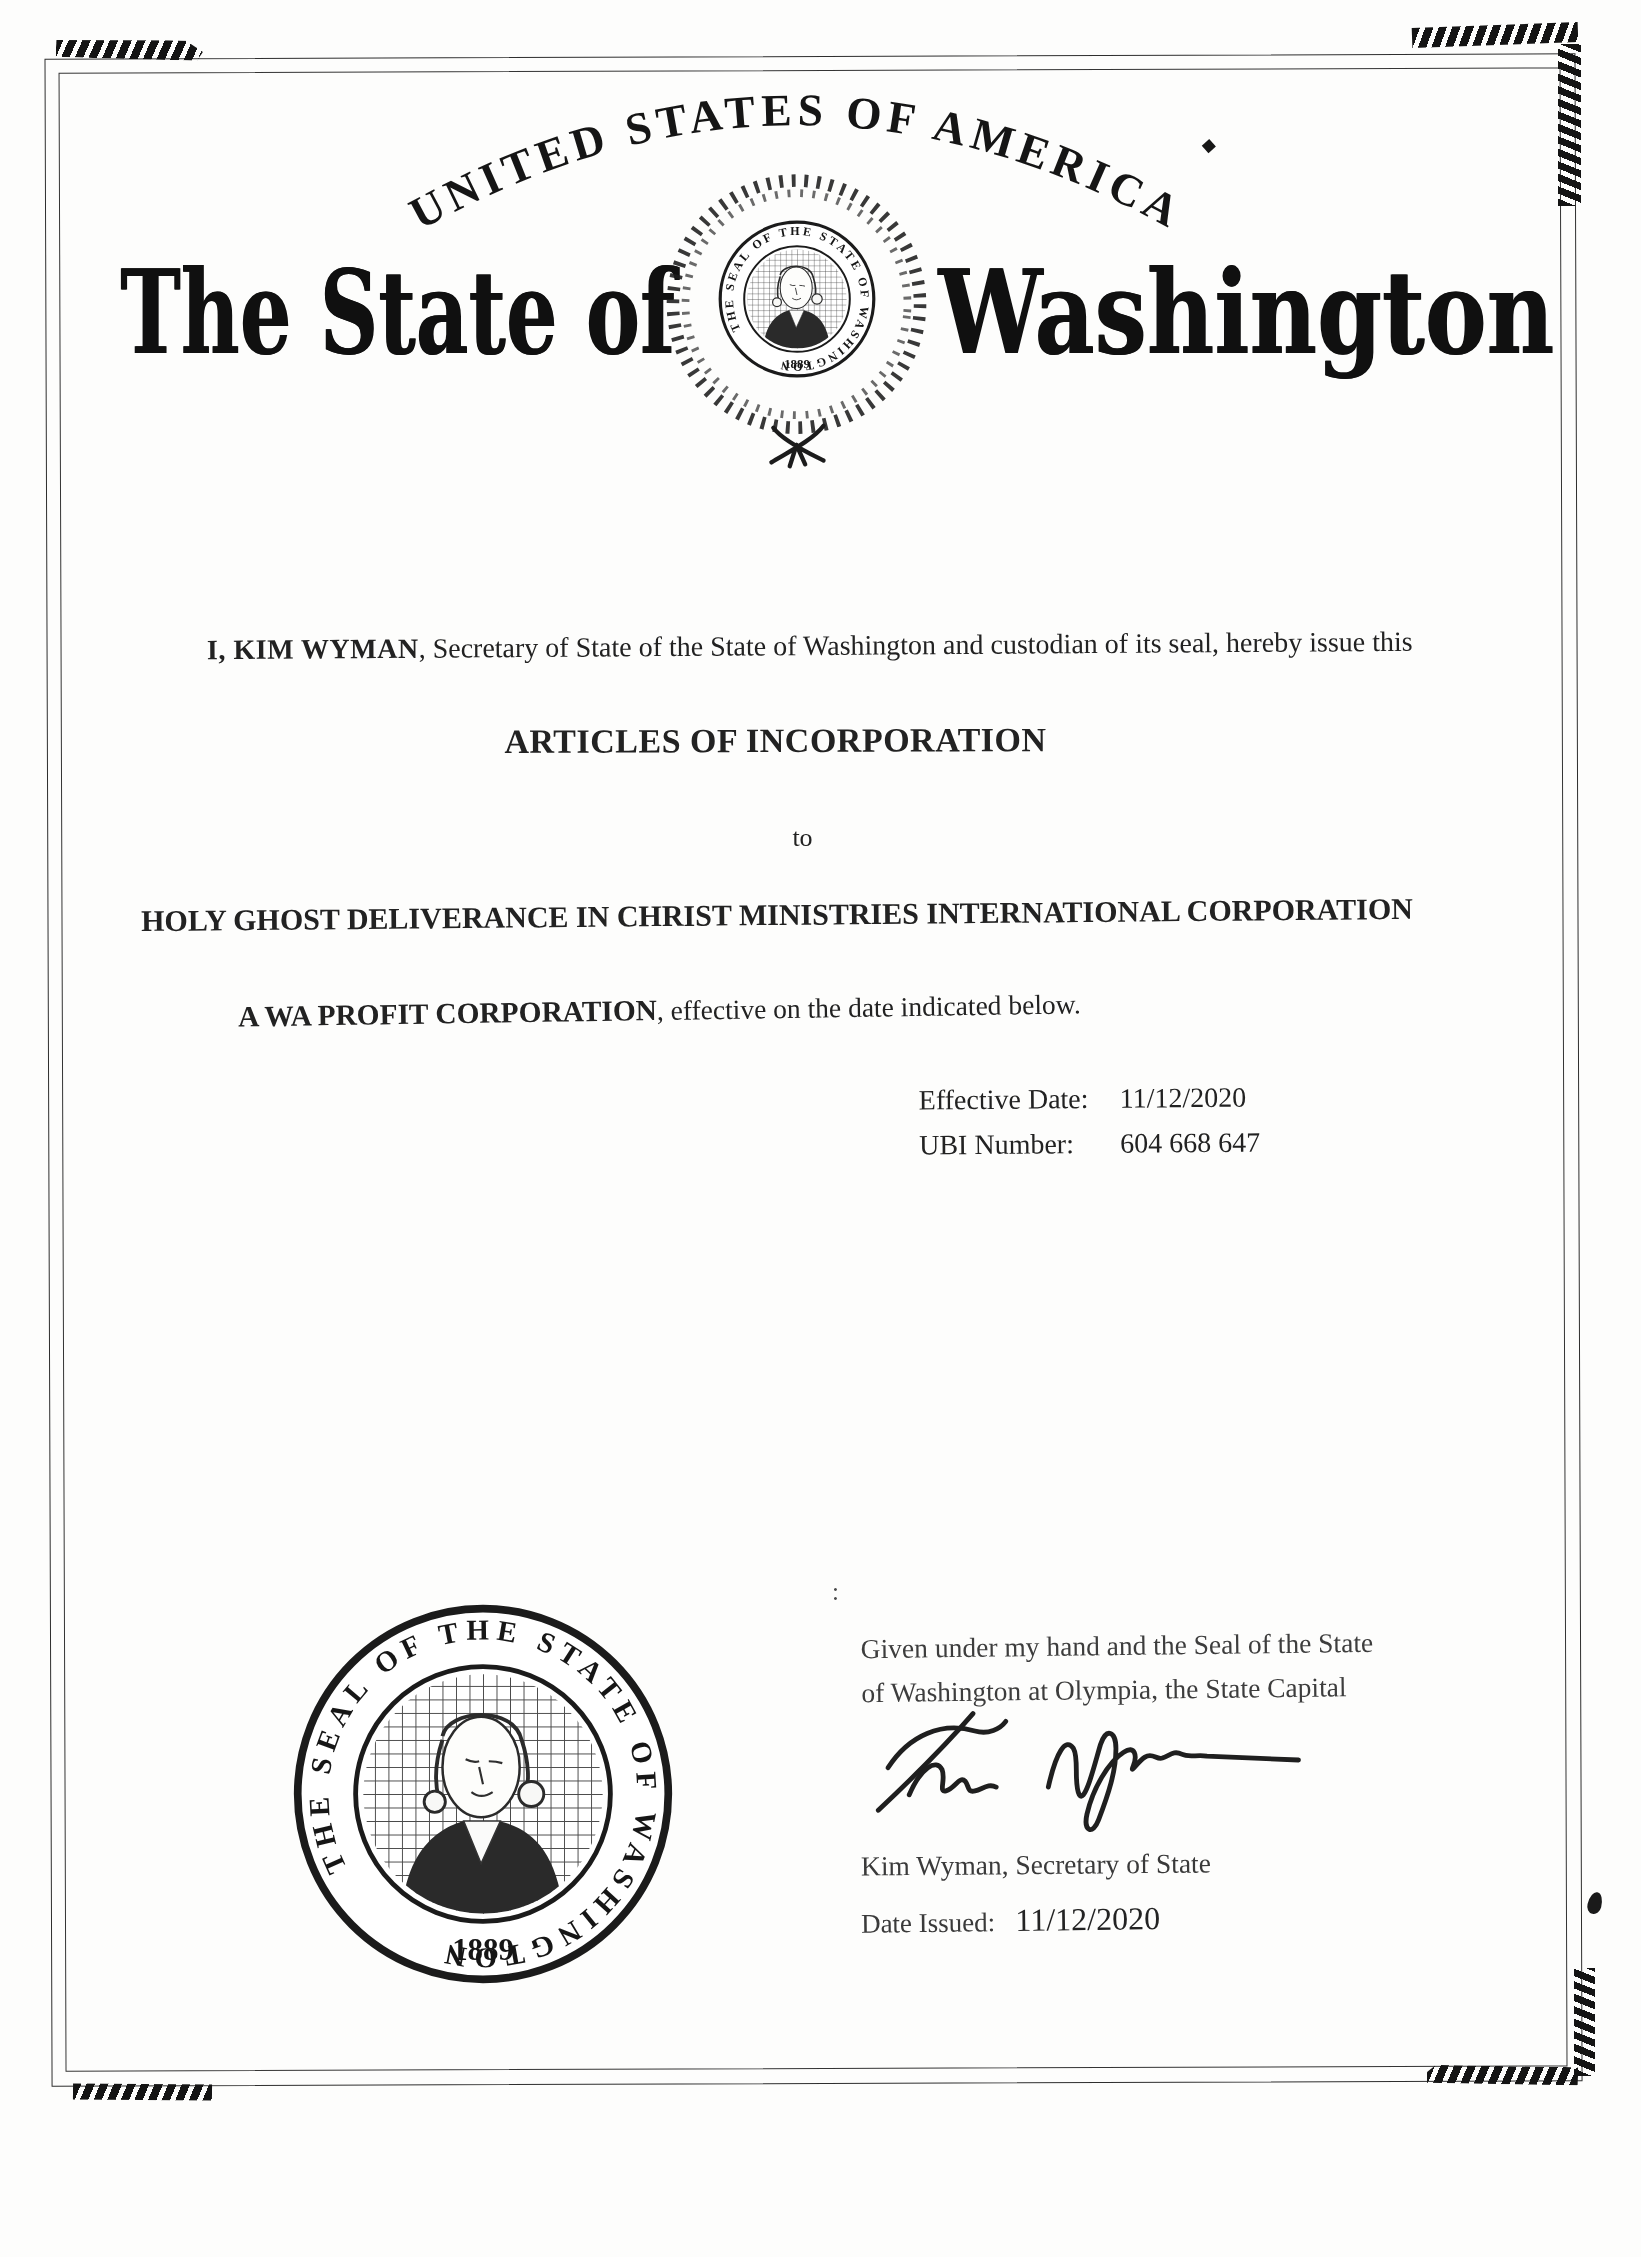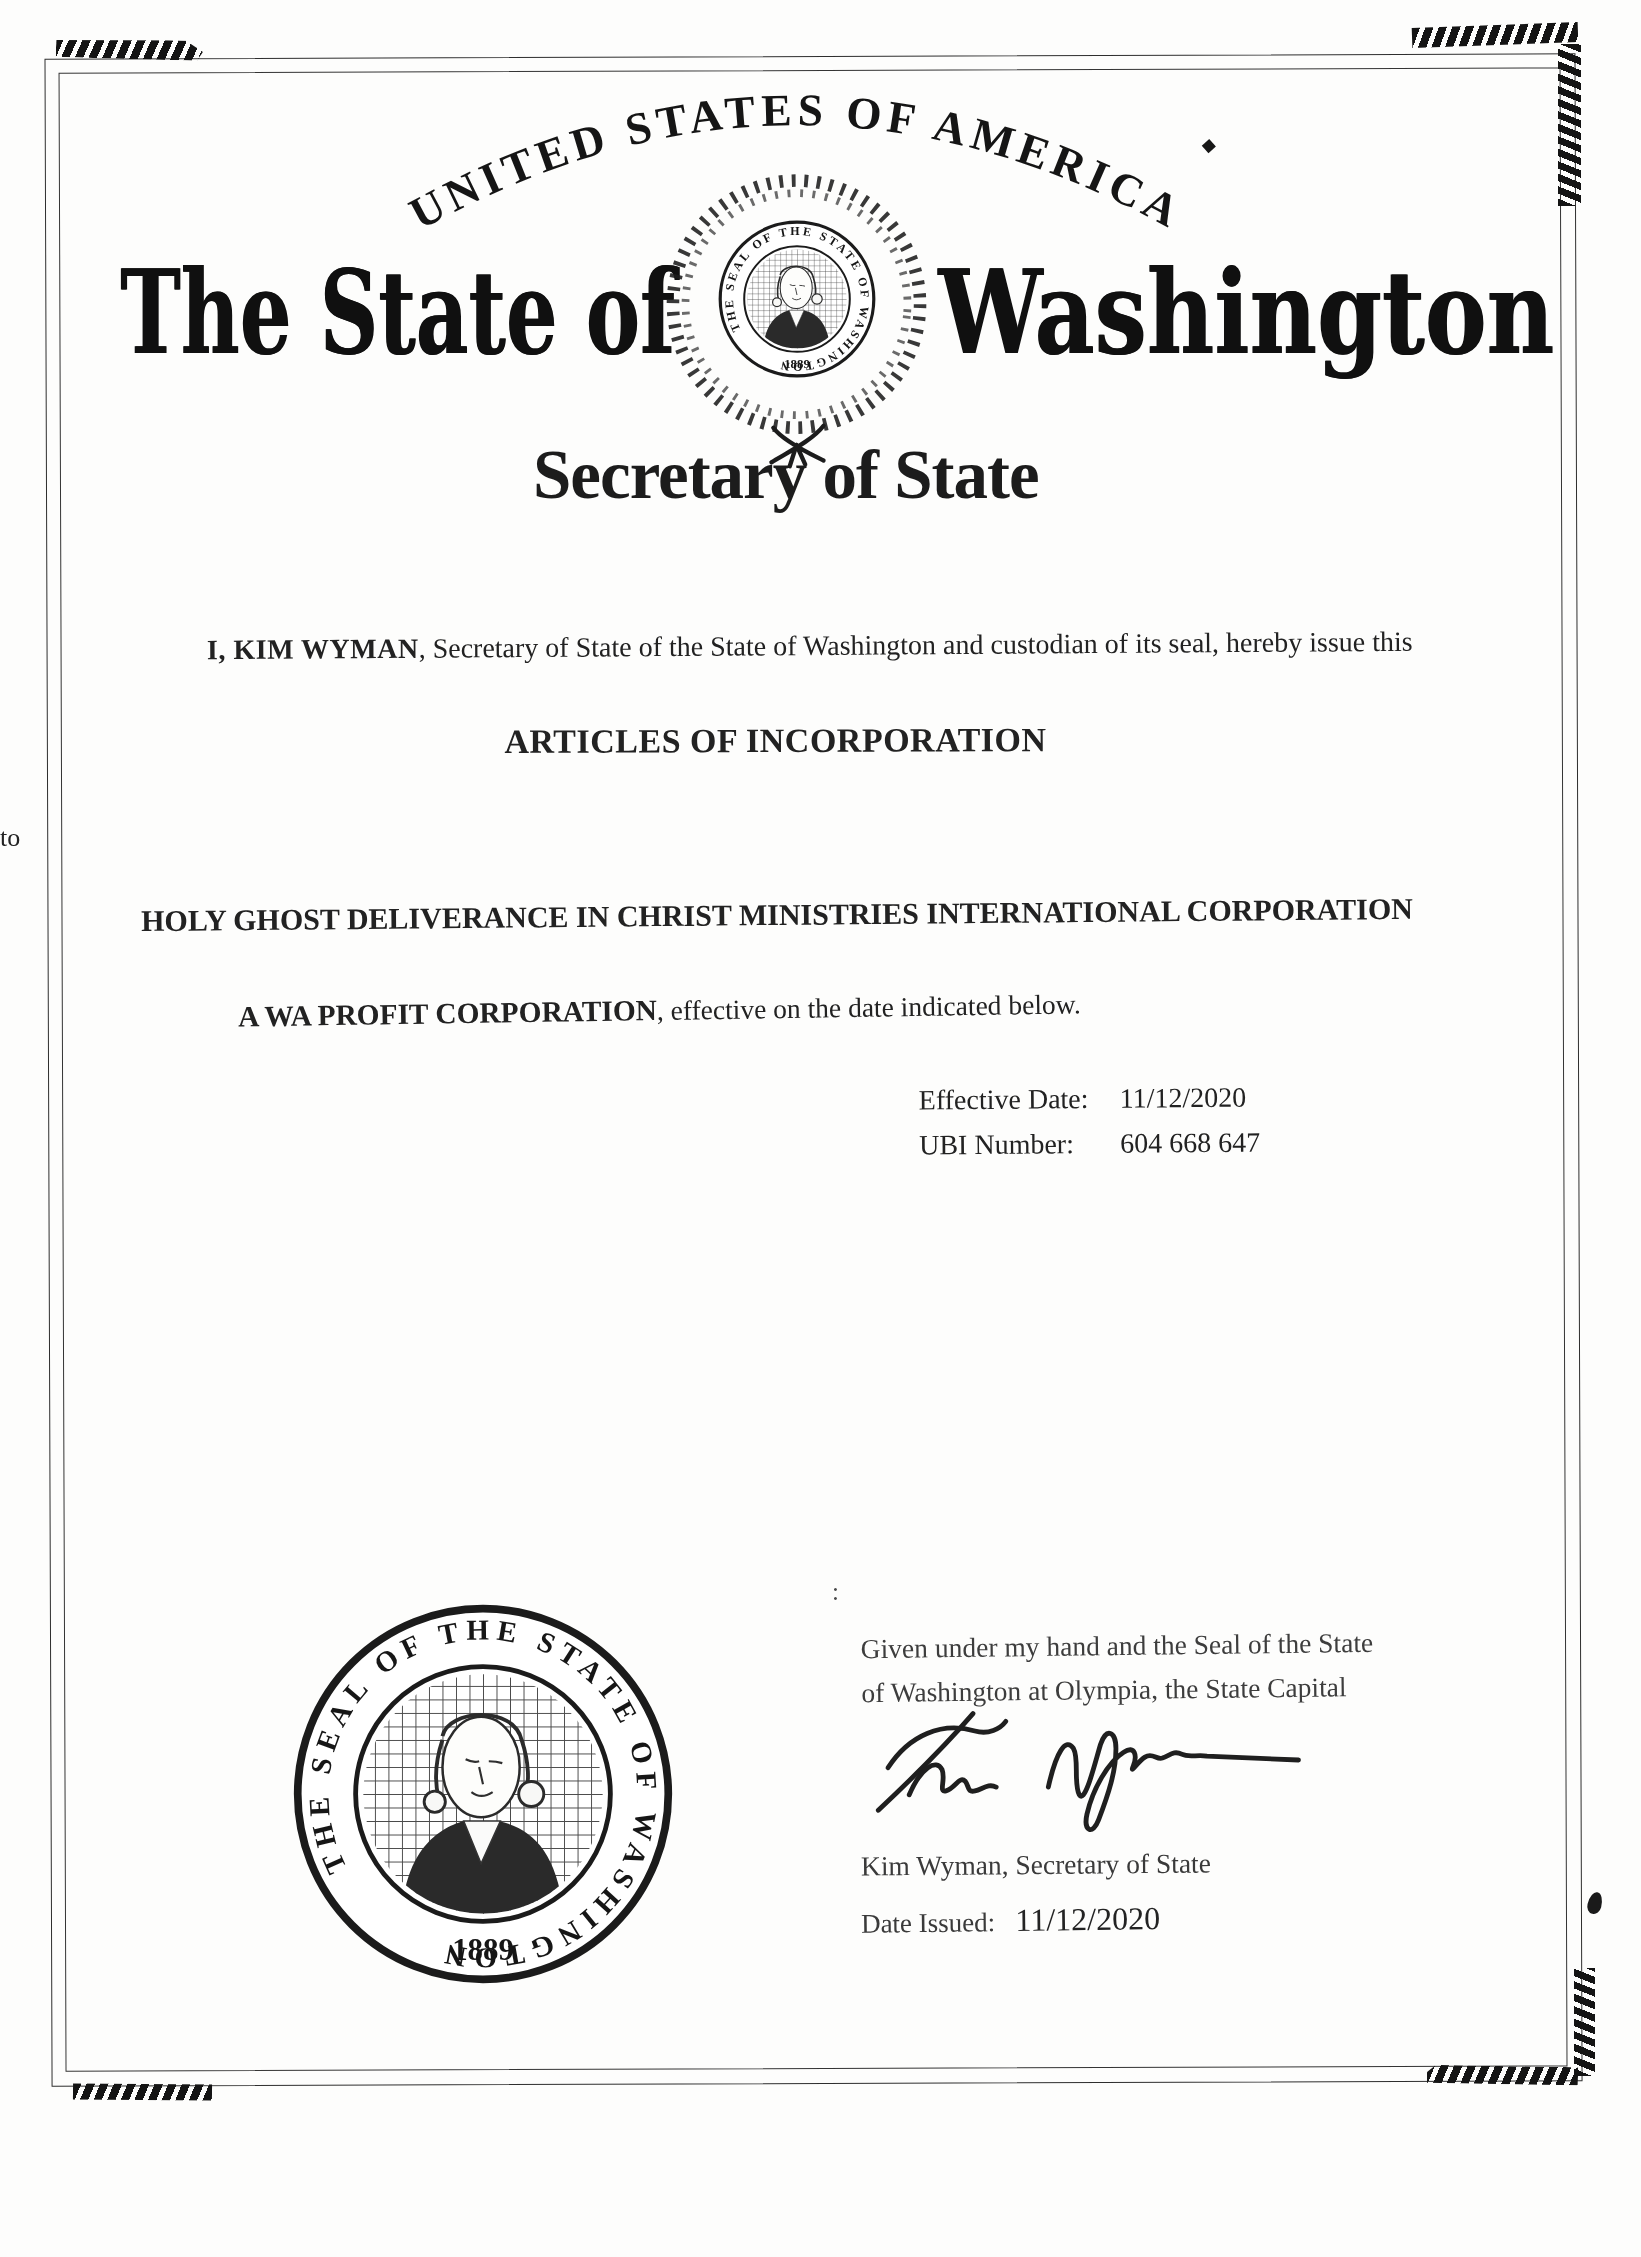--- a/index.html
+++ b/index.html
@@ -44,21 +44,21 @@
   .subtitle {
     position:absolute; left:533px; top:436px; font-size:69px; font-weight:bold;
     letter-spacing:-1px; color:#1c1c1c; white-space:nowrap;
   }
 
   
   .bodyline { position:absolute; white-space:nowrap; color:#222; }
   .intro    { left:207px; top:630px; font-size:28px; transform:rotate(-0.4deg); }
   .intro b  { letter-spacing:0.5px; }
   .doc-title{ left:0; width:1551px; text-align:center; top:722px; font-size:34px; font-weight:bold; letter-spacing:0.5px; transform:rotate(-0.2deg); }
-  .to-line  { left:0; width:1551px; top:823px; font-size:26px; }
+  .to-line  { left:0; width:1551px; text-align:center; top:823px; font-size:26px;padding-left:27px; }
   .entity   { left:0; width:1554px; text-align:center; top:898px; font-size:30px; font-weight:bold; transform:rotate(-0.55deg); }
   .etype    { left:238px; top:994px; font-size:29.4px; transform:rotate(-0.9deg); }
   .etype .rest { font-weight:normal; font-size:27.5px; }
 
   .facts { position:absolute; left:919px; top:1083px; transform:rotate(-0.5deg); font-size:28px; color:#222; }
   .facts .row { display:flex; margin-bottom:12.6px; white-space:nowrap; }
   .facts .lbl { display:inline-block; width:201px; }
 
   
   .mark-colon { position:absolute; left:832px; top:1578px; font-size:25px; color:#4a4a4a; }
@@ -137,21 +137,20 @@
   <svg class="wreath-svg" width="263" height="305" viewBox="0 0 272 316">
     <circle cx="136" cy="140" r="128" fill="none" stroke="#1c1c1c" stroke-width="13" stroke-dasharray="4 9" opacity="0.88"></circle>
     <circle cx="136" cy="140" r="115" fill="none" stroke="#1c1c1c" stroke-width="8" stroke-dasharray="3 10" opacity="0.65" transform="rotate(6 136 140)"></circle>
     <path d="M112,268 C122,282 152,296 164,302 M164,266 C152,282 122,296 110,304 M136,286 l-7,22 M136,286 l9,20" fill="none" stroke="#1c1c1c" stroke-width="4.5" stroke-linecap="round"></path>
   </svg>
 
   <svg class="seal-small" width="160" height="160" viewBox="0 0 200 200">
     <use xlink:href="#wa-seal" href="#wa-seal" xmlns:xlink="http://www.w3.org/1999/xlink"></use>
   </svg>
 
-  <div class="subtitle">Secretary of State</div>
 
   <div class="bodyline intro"><b>I, KIM WYMAN</b><span>, Secretary of State of the State of Washington and custodian of its seal, hereby issue this</span></div>
 
   <div class="bodyline doc-title">ARTICLES OF INCORPORATION</div>
 
   <div class="bodyline to-line">to</div>
 
   <div class="bodyline entity">HOLY GHOST DELIVERANCE IN CHRIST MINISTRIES INTERNATIONAL CORPORATION</div>
 
   <div class="bodyline etype"><b>A WA PROFIT CORPORATION</b><span class="rest">, effective on the date indicated below.</span></div>

